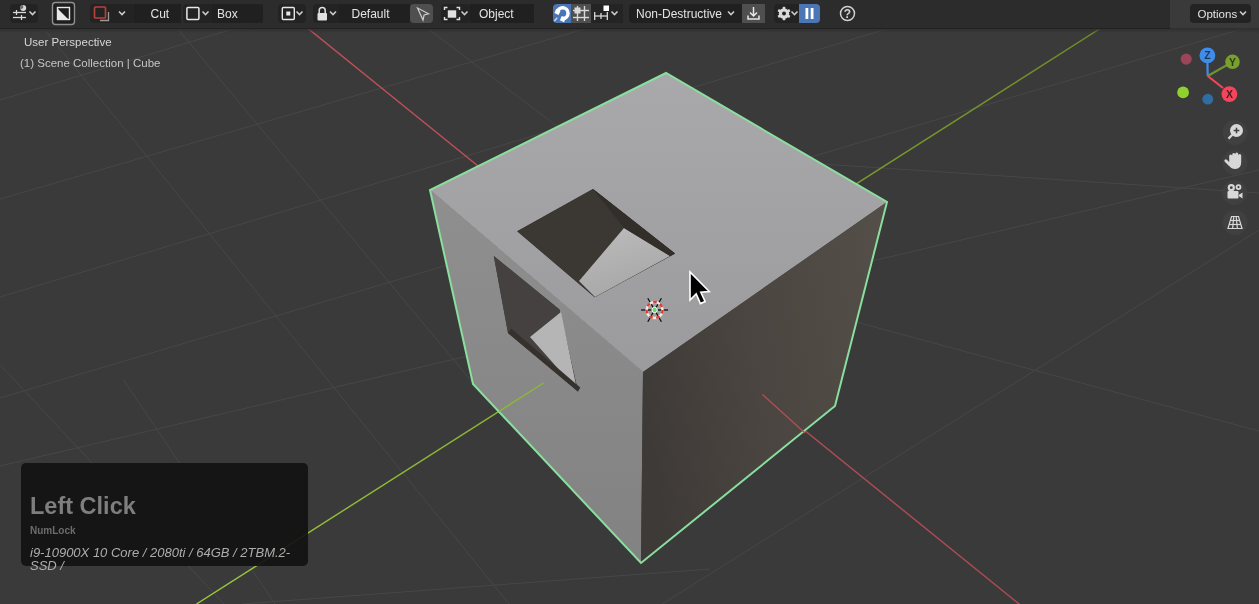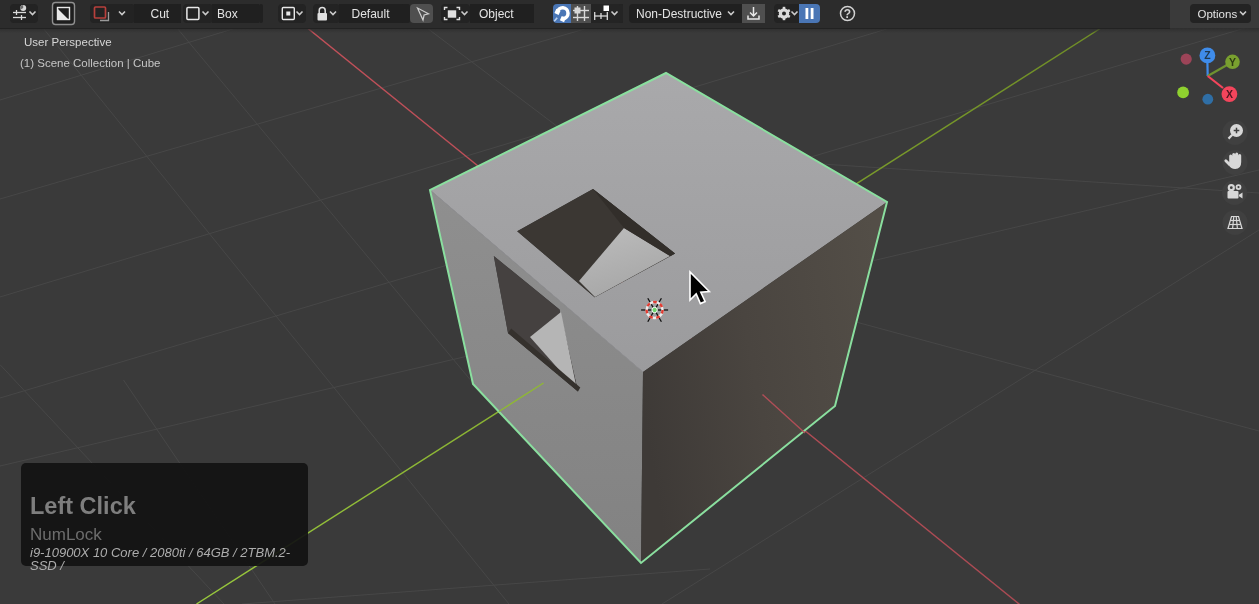--- a/index.html
+++ b/index.html
@@ -144,21 +144,21 @@
       <line x1="1230.3" y1="192.5" x2="1239.7" y2="192.5"></line>
       <line x1="1229.2" y1="196.5" x2="1240.8" y2="196.5"></line>
     </g>
   </g>
 </svg>
 <div id="topshadow"></div>
 <div class="ovtext" style="left:24px;top:36px;">User Perspective</div>
 <div class="ovtext" style="left:20px;top:57px;color:#c5c5c5;">(1) Scene Collection | Cube</div>
 <div id="box">
   <div style="position:absolute;left:9px;top:32px;font-size:23.5px;font-weight:bold;color:#7e7e7e;line-height:1;">Left Click</div>
-  <div style="position:absolute;left:9px;top:63px;font-size:17px;font-weight:normal;color:#6c6c6c;line-height:1;">NumLock</div>
+  <div style="position:absolute;left:9px;top:63px;font-size:10px;font-weight:bold;color:#6c6c6c;line-height:1;">NumLock</div>
   <div style="position:absolute;left:9px;top:82.5px;font-size:13px;font-style:italic;color:#adadad;line-height:1;">i9-10900X 10 Core / 2080ti / 64GB / 2TBM.2-SSD /</div>
 </div>
 <div id="header">
 <svg width="1259" height="28" viewBox="0 0 1259 28">
   <defs>  
         <linearGradient id="golive" gradientUnits="userSpaceOnUse" x1="196" y1="576" x2="1101" y2="0">
       <stop offset="0" stop-color="#98c83c"></stop>
           <stop offset="0.45" stop-color="#85ab2f"></stop>
           <stop offset="1" stop-color="#6f8d26"></stop>
     </linearGradient>

